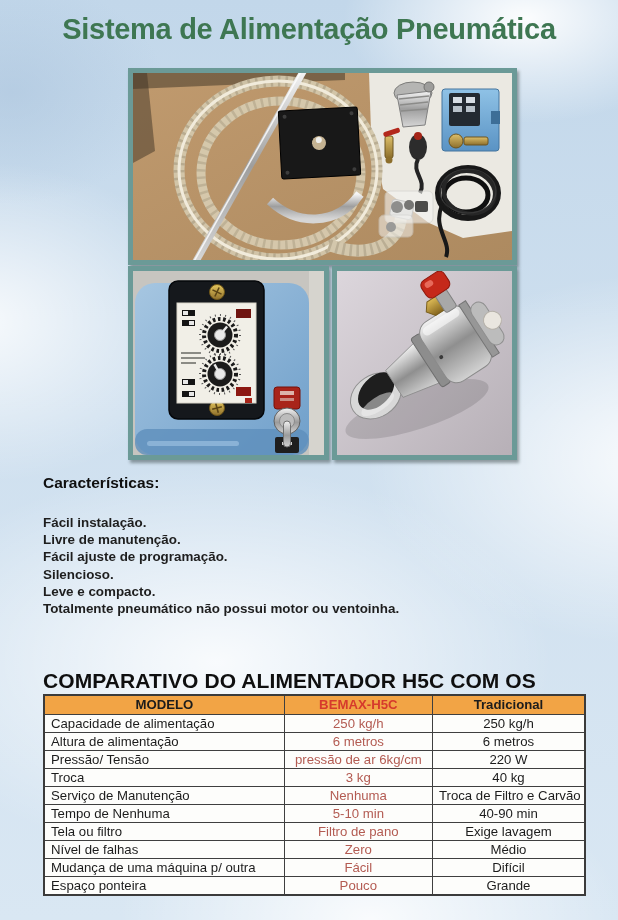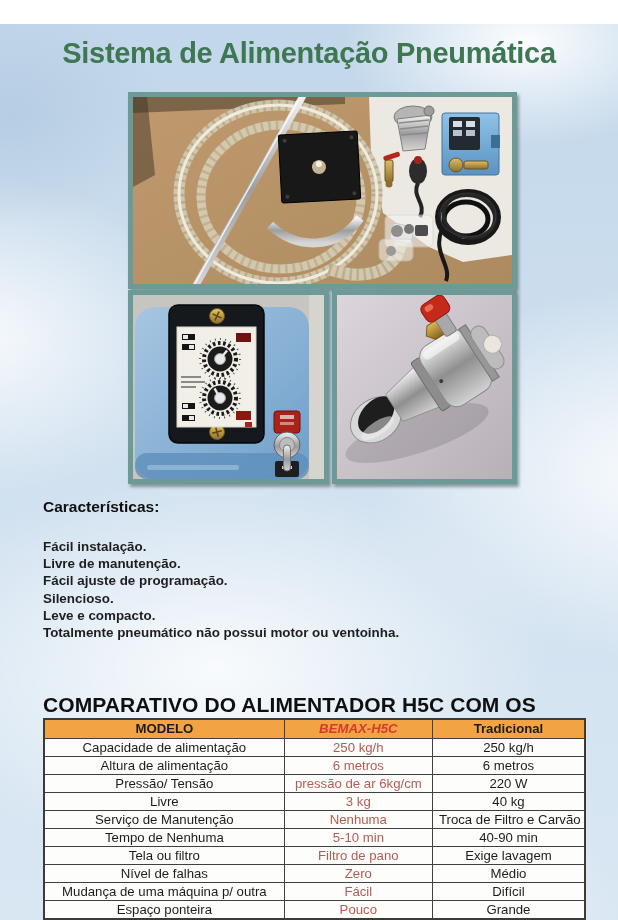--- a/index.html
+++ b/index.html
@@ -13,21 +13,20 @@
     position:absolute; inset:0;
     background-color:#cddff0;
     background-image:
       radial-gradient(ellipse 260px 150px at 85% 2%,  rgba(255,255,255,.95), rgba(255,255,255,0) 70%),
       radial-gradient(ellipse 220px 160px at 2% 10%,  rgba(170,195,220,.55), rgba(170,195,220,0) 70%),
       radial-gradient(ellipse 340px 230px at -4% 35%, rgba(255,255,255,.85), rgba(255,255,255,0) 70%),
       radial-gradient(ellipse 420px 260px at 108% 50%,rgba(255,255,255,.9),  rgba(255,255,255,0) 72%),
       radial-gradient(ellipse 480px 280px at 35% 72%, rgba(255,255,255,.85), rgba(255,255,255,0) 70%),
       radial-gradient(ellipse 360px 220px at 60% 100%,rgba(255,255,255,.85), rgba(255,255,255,0) 70%),
       linear-gradient(180deg,#c2d7ea 0%, #cfe0ef 45%, #d9e7f3 100%);
-    margin-top: 24px;
   }
   .doc-title {
     position:absolute; top:13px; left:0; width:100%;
     text-align:center; font-size:29px; font-weight:bold;
     letter-spacing:-0.3px;
     color:var(--title-green,#3e7752);
   }
   .photo {
     position:absolute;
     border:5px solid var(--photo-frame-teal,#6b9a97);
@@ -61,22 +60,22 @@
   .comp-table th, .comp-table td {
     border:1px solid #3f3f3f;
     padding:1px 6px;
     height:18px; line-height:15px;
     overflow:hidden; white-space:nowrap;
   }
   .comp-table th {
     background:var(--table-header-orange,#f2a445);
     font-weight:bold; text-align:center; height:19px;
   }
-  .comp-table th.c-bemax { color:var(--bemax-header-red,#d63a2c);font-style:italic; }
-  .comp-table td.c-label { text-align:center; color:#1c1c1c; }
+  .comp-table th.c-bemax { color:var(--bemax-header-red,#d63a2c); }
+  .comp-table td.c-label { text-align:left; color:#1c1c1c; }
   .comp-table td.c-bemax { text-align:center; color:var(--bemax-value-red,#b35b52); }
   .comp-table td.c-trad  { text-align:center; color:#1c1c1c; }
 </style>
 </head>
 <body>
 
 <div class="page">
 
   <div class="doc-title">Sistema de Alimentação Pneumática</div>
 
@@ -332,21 +331,21 @@
         <td class="c-label">Altura de alimentação</td>
         <td class="c-bemax">6 metros</td>
         <td class="c-trad">6 metros</td>
       </tr>
       <tr>
         <td class="c-label">Pressão/ Tensão</td>
         <td class="c-bemax">pressão de ar 6kg/cm</td>
         <td class="c-trad">220 W</td>
       </tr>
       <tr>
-        <td class="c-label">Livre</td>
+        <td class="c-label">Troca</td>
         <td class="c-bemax">3 kg</td>
         <td class="c-trad">40 kg</td>
       </tr>
       <tr>
         <td class="c-label">Serviço de Manutenção</td>
         <td class="c-bemax">Nenhuma</td>
         <td class="c-trad">Troca de Filtro e Carvão</td>
       </tr>
       <tr>
         <td class="c-label">Tempo de Nenhuma</td>

